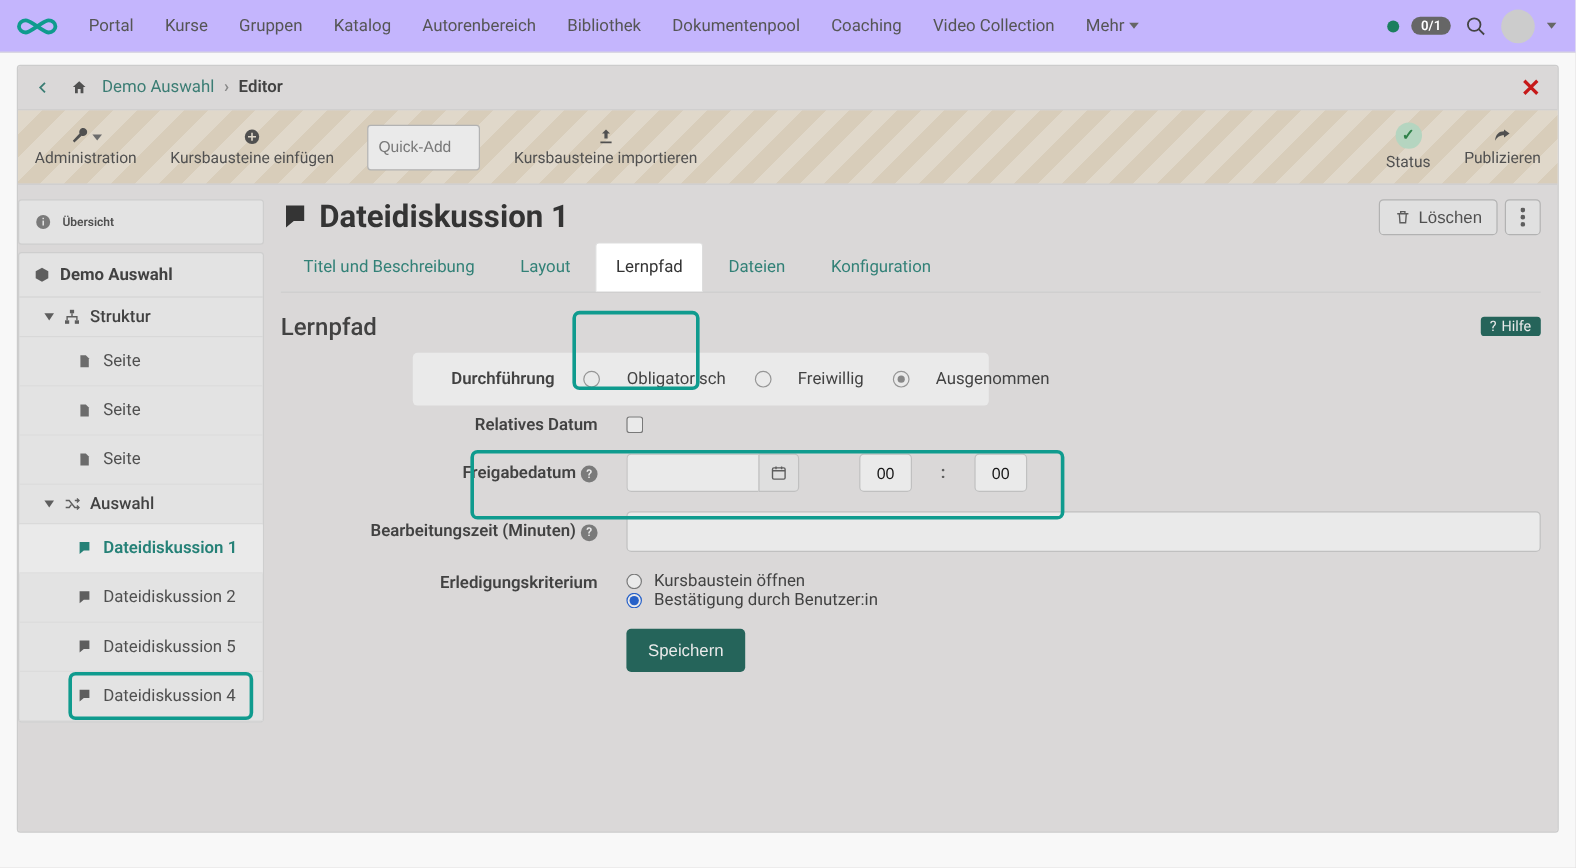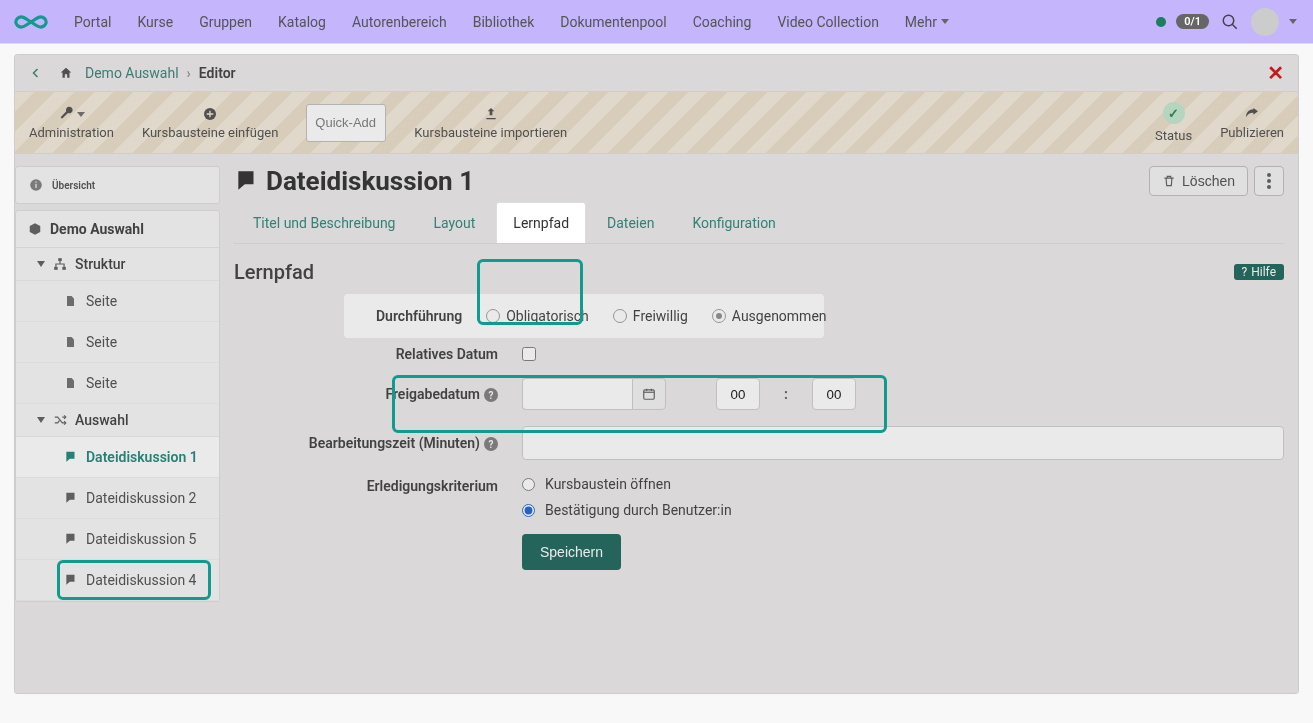--- a/index.html
+++ b/index.html
@@ -34,21 +34,21 @@
   .crumb-current { font-weight:600; color:#333; }
   .close-red { color:#d40000; font-size:20px; font-weight:700; cursor:pointer; padding:0 4px; }
 
   
   .editor-toolbar { position: relative; display:flex; align-items:center; gap: 28px; padding: 6px 14px; border-bottom:1px solid #ddd;
     background: repeating-linear-gradient(135deg, #f3e9d8 0 14px, #e9dcc5 14px 28px); height: 62px; }
   .tb-group { display:flex; flex-direction:column; align-items:center; gap:2px; color:#444; font-size:13px; cursor:pointer; }
   .tb-group .tb-icon { height:18px; display:flex; align-items:center; justify-content:center; }
   .tb-label { white-space: nowrap; }
   .quick-add { display:flex; align-items:center; }
-  .quick-add input { width: 80px; height: 26px; border:1px solid #bbb; border-radius:3px; padding: 18px 8px; background: #fff; font-size: 13px; }
+  .quick-add input { width: 94px; height: 26px; border:1px solid #bbb; border-radius:3px; padding: 18px 8px; background: #fff; font-size: 13px; }
   .tb-spacer { flex:1; }
   .status-check { width:22px; height:22px; border-radius:50%; background:#bfe6cc; display:flex; align-items:center; justify-content:center; color:#1b7f3b; font-weight:700; margin-bottom:2px; }
 
   
   .body-split { display:flex; padding: 12px 0 0 0; }
 
   
   .sidebar { width: 205px; margin-left: 0; }
   .side-block { background:#f7f7f7; border:1px solid #ddd; border-radius:3px; margin-bottom:6px; }
   .side-block-title { display:flex; align-items:center; gap:8px; padding: 10px 12px; font-weight:600; color:#444; font-size:10px; }
@@ -85,32 +85,32 @@
   .section-header { display:flex; align-items:center; justify-content: space-between; margin: 16px 0 10px 0; }
   .section-title { font-size:20px; font-weight:500; color:#333; }
   .hilfe-pill { background:#0f5c50; color:#fff; border-radius:3px; padding:1px 8px; font-size:12px; display:flex; align-items:center; gap:4px; cursor:pointer; }
 
   
   .form { max-width: 1080px; }
   .form-row { display:flex; align-items:center; gap: 18px; padding: 8px 0; }
   .form-label { width: 270px; text-align:right; font-weight:600; color:#333; font-size:14px; padding-right:6px; }
   .form-label .help-q { display:inline-flex; width:14px; height:14px; border-radius:50%; background:#777; color:#fff; font-size:10px; align-items:center; justify-content:center; margin-left:4px; }
   .radio-row { display:flex; align-items:center; gap: 24px; }
-  .radio-row label { display:flex; align-items:center; gap:6px; color:#333; font-size:14px; }
+  .radio-row label { display:flex; align-items:center; gap:22px; color:#333; font-size:14px; }
   .radio-dot { width:14px; height:14px; border:1px solid #999; border-radius:50%; display:inline-block; position:relative; background:#fff; }
   .radio-dot.sel::after { content:""; position:absolute; inset:3px; background:#888; border-radius:50%; }
   .radio-blue { accent-color: #1258d6; }
   .chk { width:14px; height:14px; }
   .date-group { display:flex; align-items:center; gap:0; }
   .date-input { width:110px; height:32px; border:1px solid #ccc; border-right:none; border-radius:4px 0 0 4px; background:#fff; padding:4px 8px; }
   .date-btn { width:34px; height:32px; border:1px solid #ccc; border-radius:0 4px 4px 0; background:#f2f2f2; display:flex; align-items:center; justify-content:center; cursor:pointer; }
   .time-input { width:44px; height:32px; border:1px solid #ccc; border-radius:4px; background:#fff; padding:4px 8px; text-align:center; }
   .time-sep { padding: 0 6px; font-weight:700; color:#555; }
   .wide-input { flex:1; height:34px; border:1px solid #ccc; border-radius:4px; background:#fff; padding:4px 10px; }
-  .stack-radios { display:flex; flex-direction:column; gap:10px; }
+  .stack-radios { display:flex; flex-direction:column; }
   .save-btn { background:#0f5c50; color:#fff; border:none; border-radius:4px; padding:10px 18px; font-size:14px; cursor:pointer; }
 
   
   .hl-tab { left: 462px; top: 204px; width: 106px; height: 66px; }
   .hl-radio { left: 377px; top: 320px; width: 495px; height: 58px; }
   .hl-tree { left: 42px; top: 505px; width: 154px; height: 40px; }
 
   
   .main-panel { }
   .hl-container { position: absolute; inset:0; pointer-events:none; }

